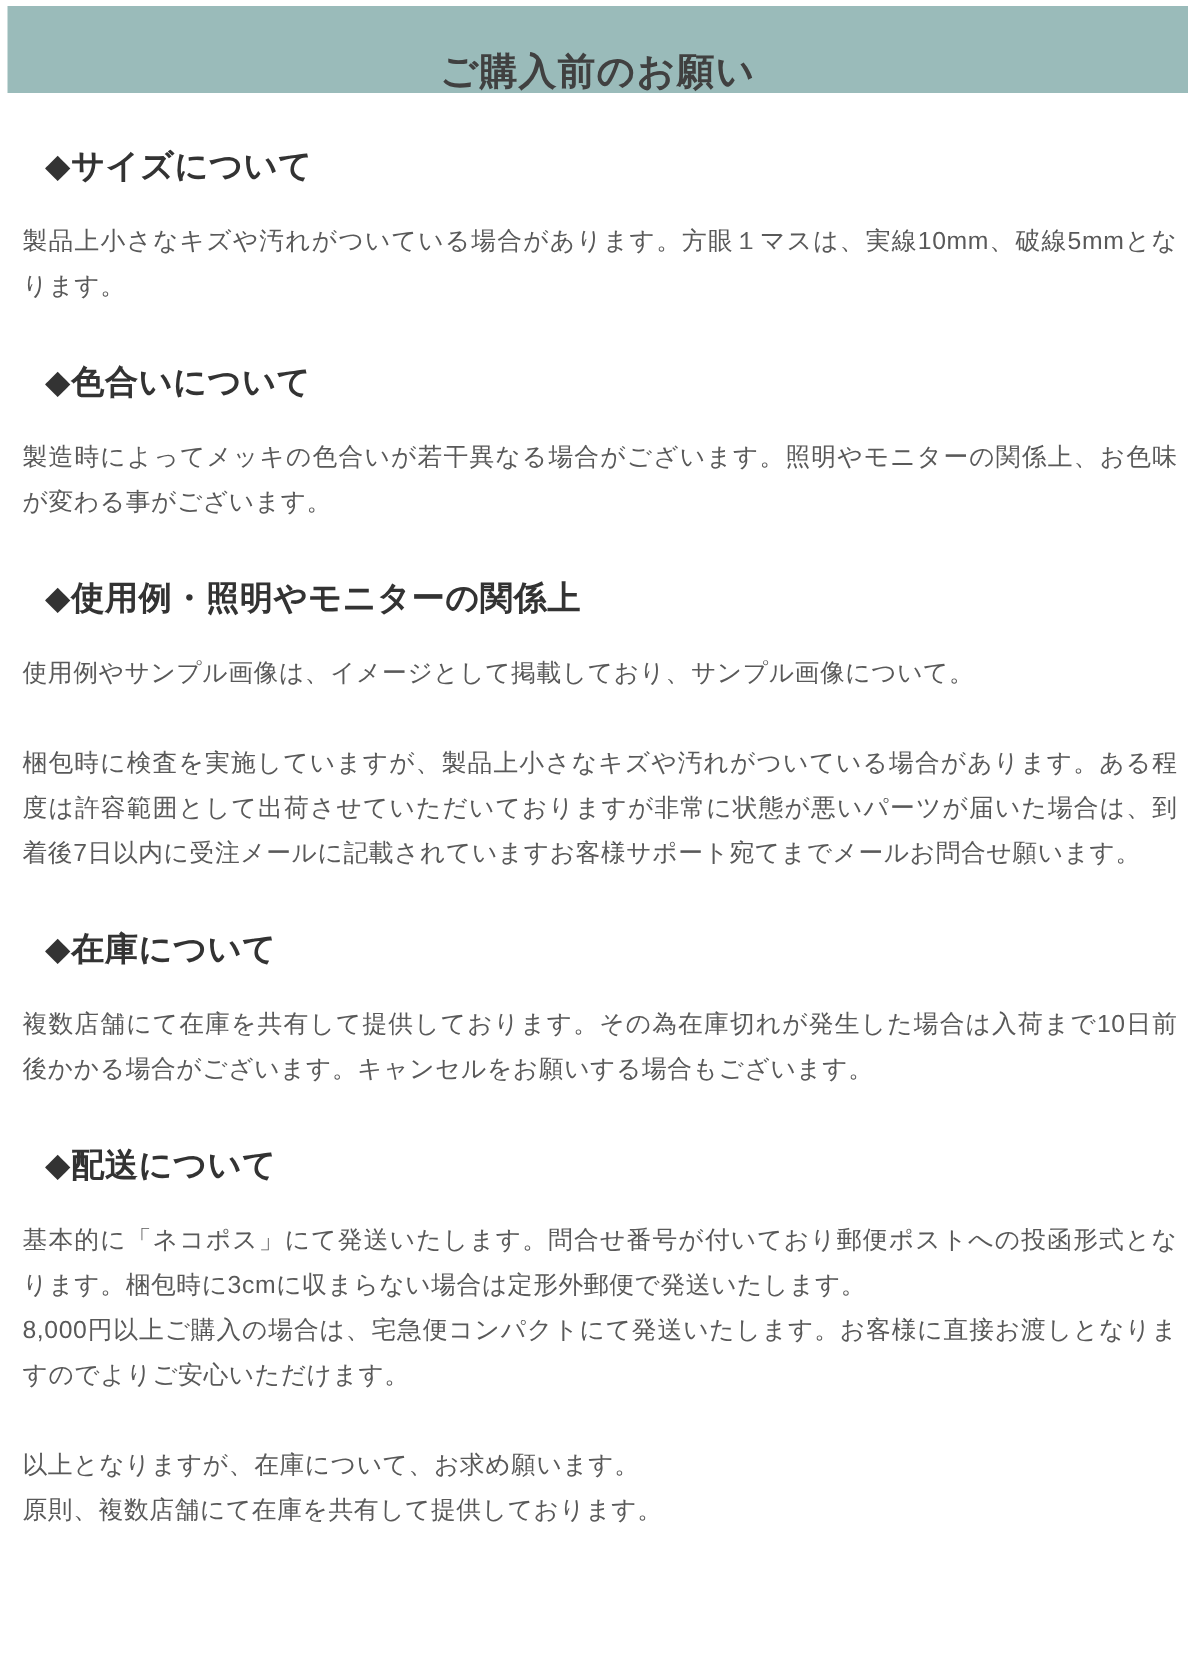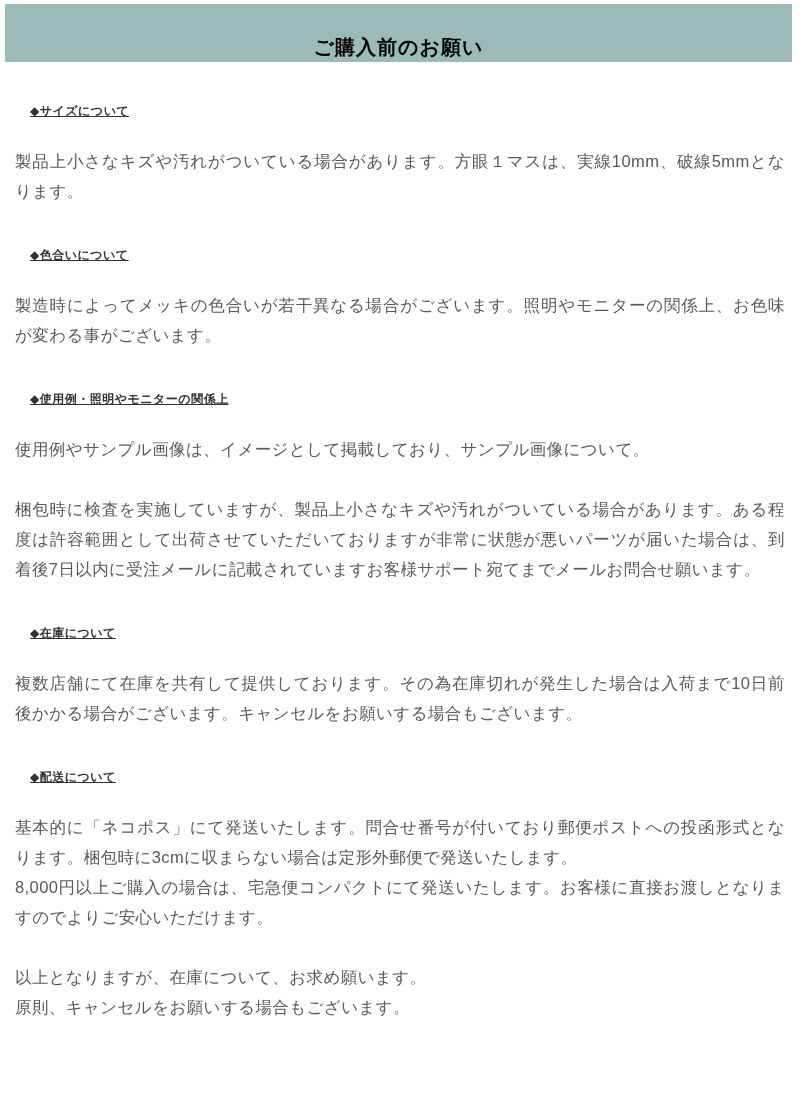--- a/index.html
+++ b/index.html
@@ -21,38 +21,37 @@
   }
   .banner {
     margin: 4px 8px 0 5px;
     height: 58px;
     background: #9abbba;
     display: flex;
     align-items: center;
     justify-content: center;
   }
   .banner-title {
-    color: #000000;
-    font-size: 20px;
+    color: #404040;
+    font-size: 25px;
     font-weight: bold;
     letter-spacing: 1px;
     margin-top: 28px;
   }
   .content {
     padding: 0 15px;
   }
   .sec-h {
     margin: 34px 0 20px 0;
     padding-left: 15px;
-    font-size: 12px;
+    font-size: 22px;
     line-height: 30px;
     font-weight: bold;
     color: #333333;
     letter-spacing: 0.5px;
-    text-decoration: underline;
   }
   .para-group {
     margin: 0 0 30px 0;
   }
   .para {
     margin: 0;
     font-size: 16.5px;
     line-height: 30px;
     letter-spacing: 0.4px;
     color: #595959;
@@ -110,17 +109,17 @@
     <section>
       <h2 class="sec-h">◆配送について</h2>
       <div class="para-group">
         <p class="para">基本的に「ネコポス」にて発送いたします。問合せ番号が付いており郵便ポストへの投函形式となります。梱包時に3cmに収まらない場合は定形外郵便で発送いたします。</p>
         <p class="para">8,000円以上ご購入の場合は、宅急便コンパクトにて発送いたします。お客様に直接お渡しとなりますのでよりご安心いただけます。</p>
       </div>
     </section>
 
     <div class="para-group closing">
       <p class="para">以上となりますが、在庫について、お求め願います。</p>
-      <p class="para">原則、キャンセルをお願いする場合もございます。</p>
+      <p class="para">原則、複数店舗にて在庫を共有して提供しております。</p>
     </div>
 
   </main>
 </div>
 
 </body></html>

